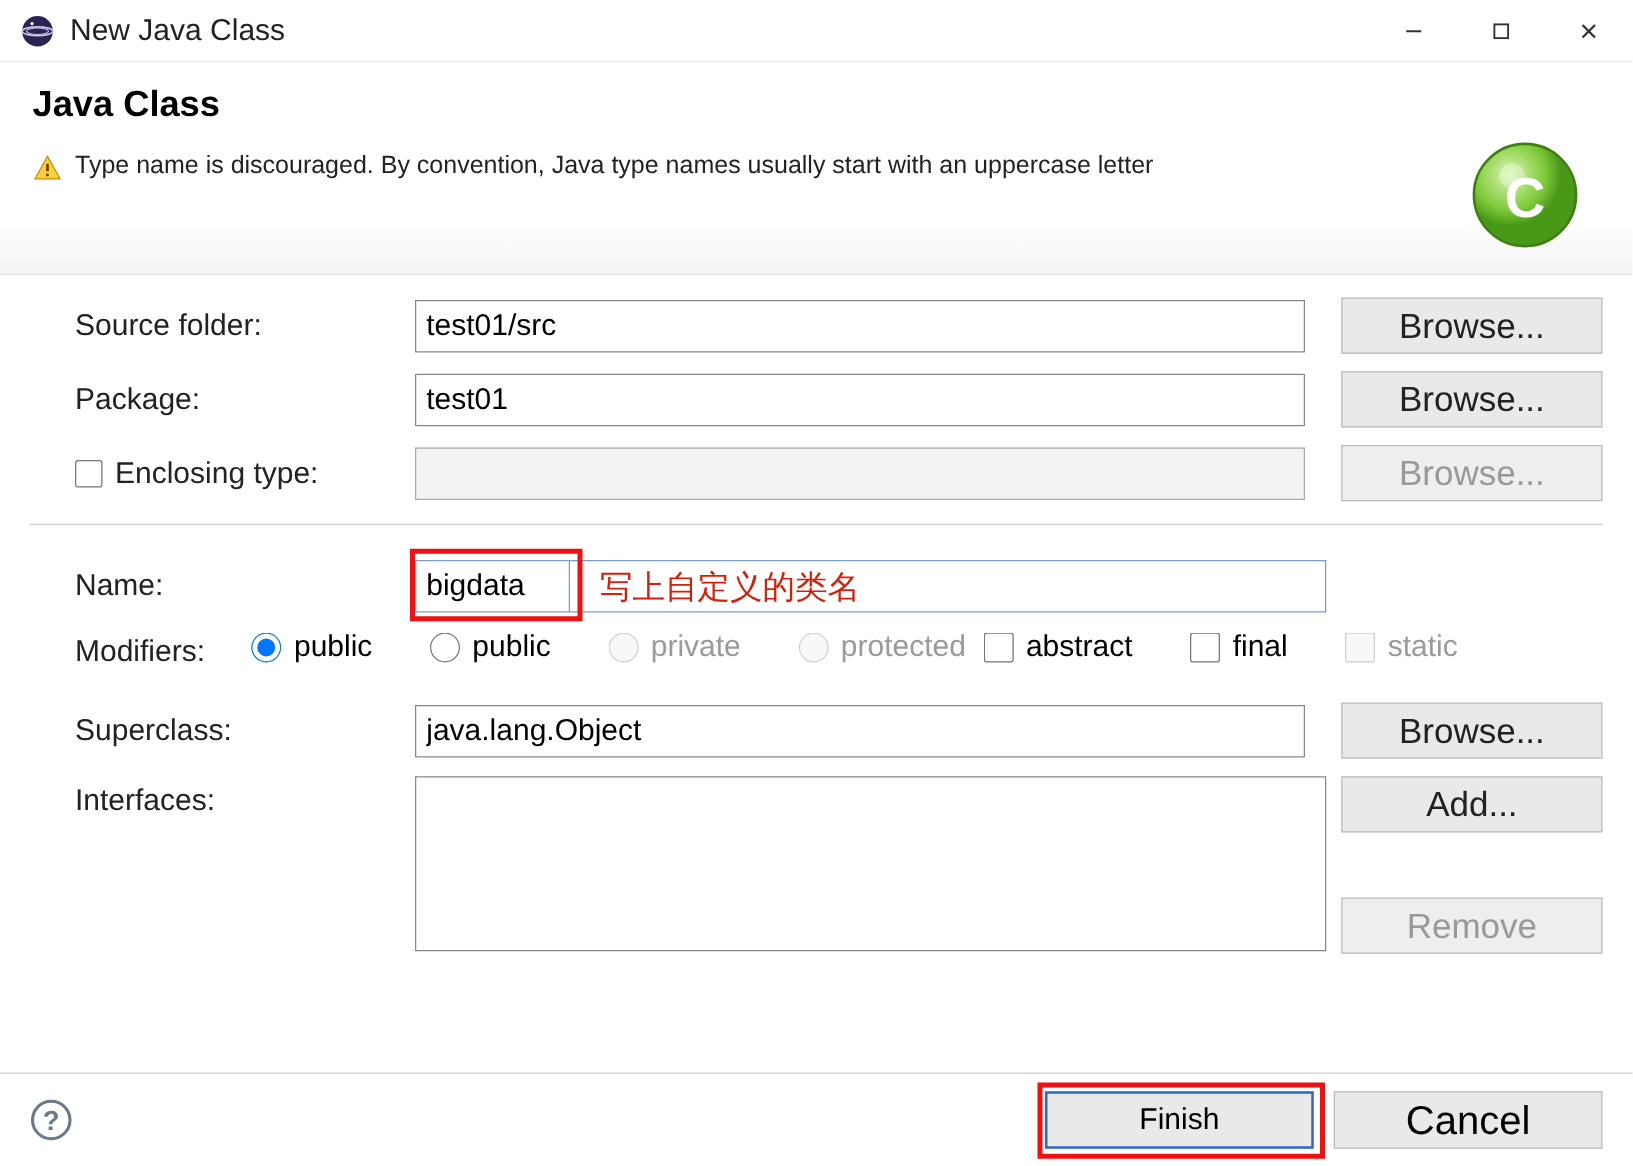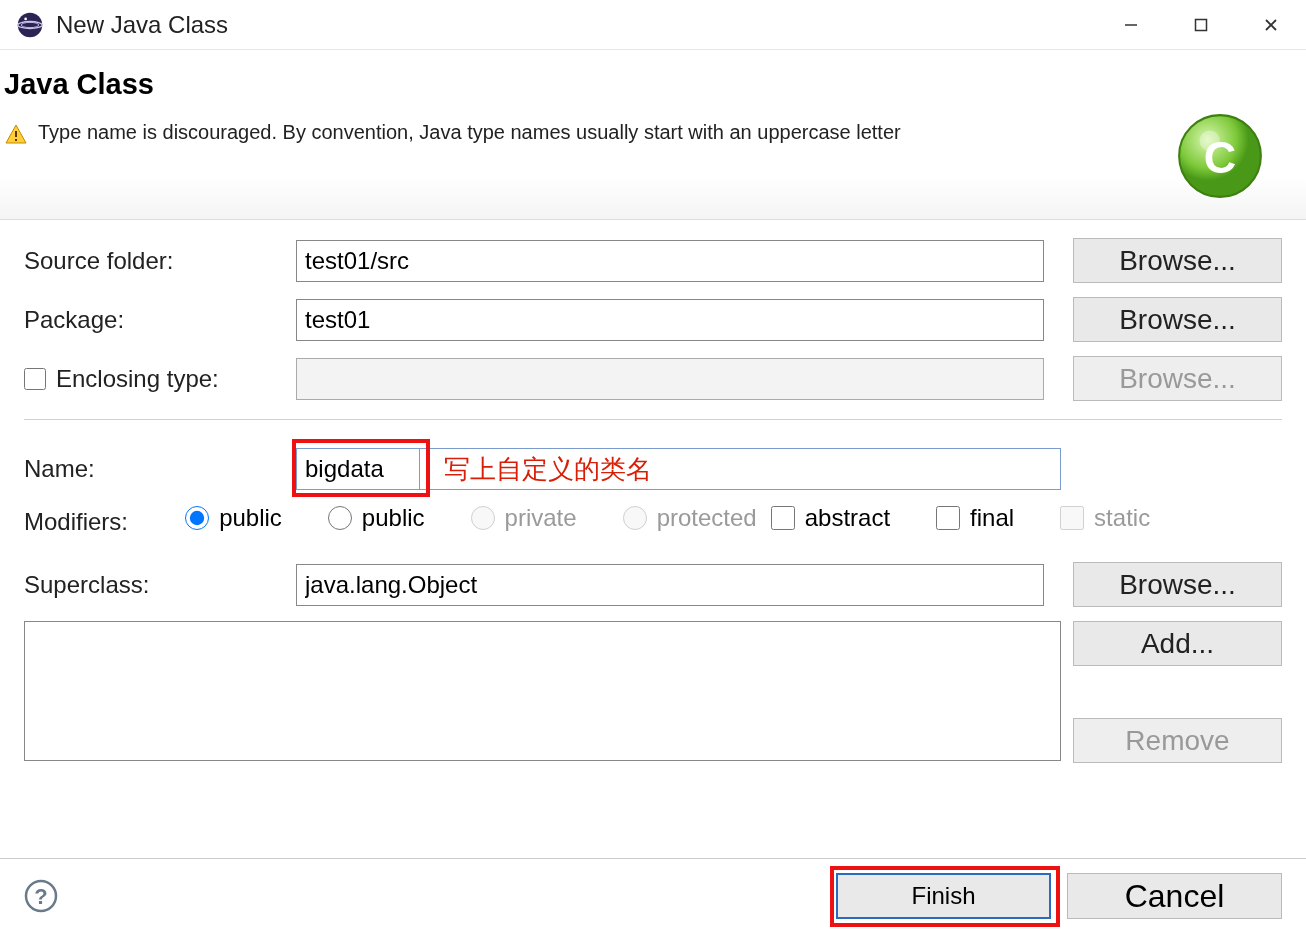--- a/index.html
+++ b/index.html
@@ -19,40 +19,40 @@
       border-bottom: 1px solid #e8e8e8;
     }
     .titlebar .app-icon {
       width: 28px; height: 28px;
       margin-right: 12px;
     }
     .titlebar .title { font-size: 24px; color: #222; flex: 1; }
     .win-controls { display: flex; height: 100%; }
     .win-btn { width: 70px; display:flex; align-items:center; justify-content:center; font-size: 20px; color:#333; }
     .header {
-      padding: 18px 22px 20px 4px;
+      padding: 18px 22px 20px 26px;
       background: linear-gradient(to bottom, #fff 75%, #f4f4f4 100%);
       border-bottom: 1px solid #ddd;
       position: relative;
       min-height: 170px;
     }
     .header h1 { font-size: 29px; font-weight: 700; margin-bottom: 18px; }
     .warn-row { display:flex; align-items:flex-start; gap:10px; max-width: 1000px; }
     .warn-icon { width: 24px; height: 24px; flex-shrink:0; margin-top:4px; }
     .warn-text { font-size: 20px; line-height: 1.35; color:#222; }
     .class-badge {
       position:absolute; right: 40px; top: 60px;
       width: 92px; height: 92px;
     }
     .form {
       padding: 18px 24px 0 24px;
     }
     .row { display:flex; align-items:center; margin-bottom: 14px; gap: 12px; }
     .row.top { align-items:flex-start; }
-    .lbl { width: 260px; font-size: 24px; color:#222; display:flex; align-items:center; gap:10px; }
+    .lbl { width: 260px; font-size: 24px; color:#222; display:flex; align-items:center; gap:10px;margin-left:36px; }
     .lbl input[type=checkbox]{ width:22px; height:22px; }
     .fld { flex:1; display:flex; align-items:center; gap:29px; }
     .txt {
       flex:1; height: 42px; border:1px solid #888; background:#fff;
       font-size: 24px; padding: 2px 8px; font-family: inherit;
     }
     .txt:disabled, .txt.ro { background:#f3f3f3; color:#777; border-color:#aaa; }
     .btn {
       width: 209px; height: 45px;
       background: #e9e9e9; border:1px solid #bbb;
@@ -245,20 +245,21 @@
 
   <div class="row" style="margin-top:26px">
     <div class="lbl">Superclass:</div>
     <div class="fld">
       <input class="txt" type="text" value="java.lang.Object" style="">
       <button class="btn">Browse...</button>
     </div>
   </div>
 
   <div class="row top">
+    <div class="lbl" style="padding-top:6px">Interfaces:</div>
     <div class="iface-box"></div>
     <div class="iface-btns">
       <button class="btn">Add...</button>
       <button class="btn" disabled="">Remove</button>
     </div>
   </div>
 
 </div>
 
 <div class="footer">

